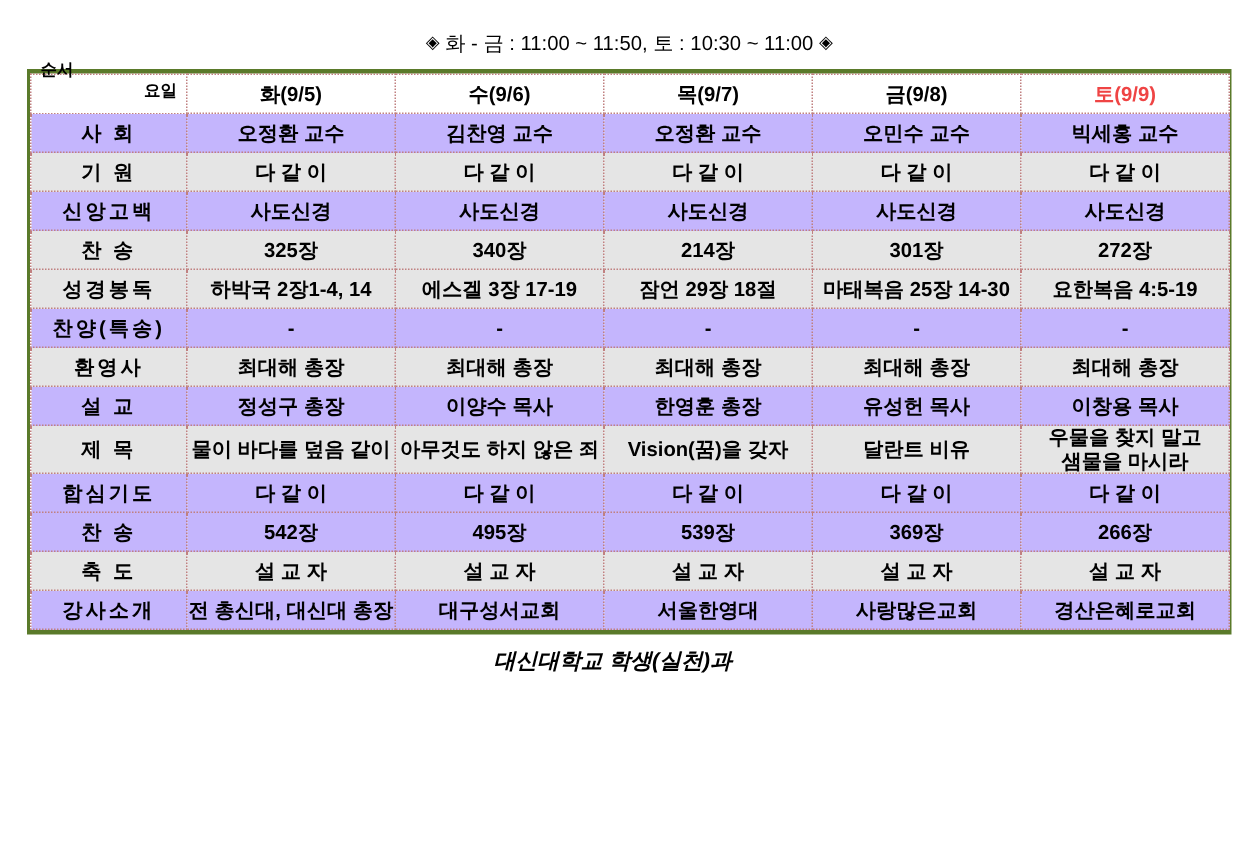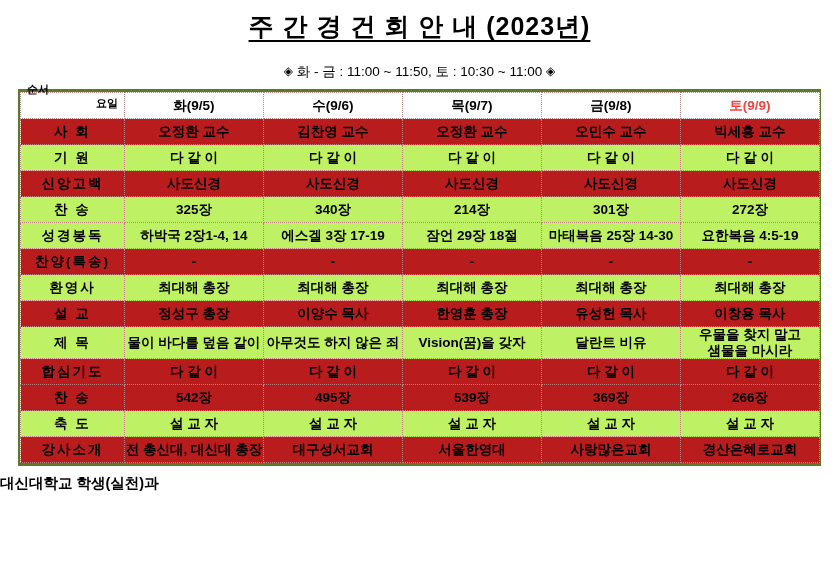--- a/index.html
+++ b/index.html
@@ -92,44 +92,44 @@
     left: 6px;
     bottom: 21px;
     font-size: 11px;
   }
   .sat { color: #ef4444; }
   .rowlabel {
     font-size: 13.5px;
     font-weight: bold;
     letter-spacing: 2px;
   }
-  .shaded td { background: #b91c1c; }
-  .plain td { background: #bef264; }
+  .shaded td { background: #c4b5fd; }
+  .plain td { background: #e5e5e5; }
   .small {
     font-size: 11px;
     font-weight: bold;
   }
   .xsmall {
     font-size: 10px;
     font-weight: bold;
     line-height: 1.15;
   }
   .footer {
-    text-align: left;
+    text-align: center;
     margin: 8px 22px 0 0;
     font-size: 14.5px;
     font-weight: bold;
+    font-style: italic;
   }
 </style>
 </head>
 <body>
 
 <div class="page">
 
-  <div class="title">주 간  경 건 회  안 내 (2023년)</div>
 
   <div class="subtitle">
     <span class="diamond">◈</span>
     <span>화 - 금 : 11:00 ~ 11:50,  토 : 10:30 ~ 11:00</span>
     <span class="diamond">◈</span>
   </div>
 
   <div class="table-wrap">
     <table class="sched">
       <colgroup>

